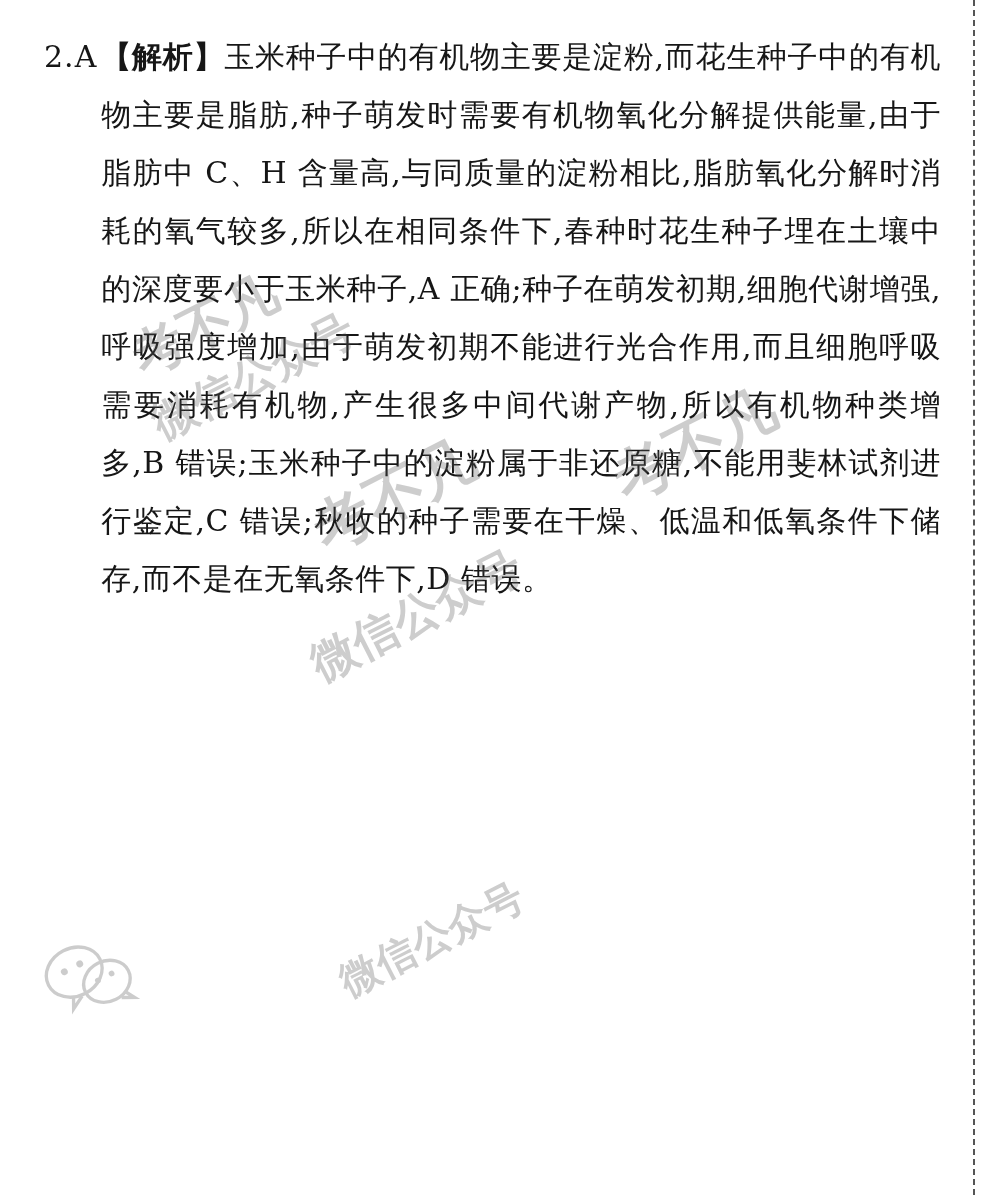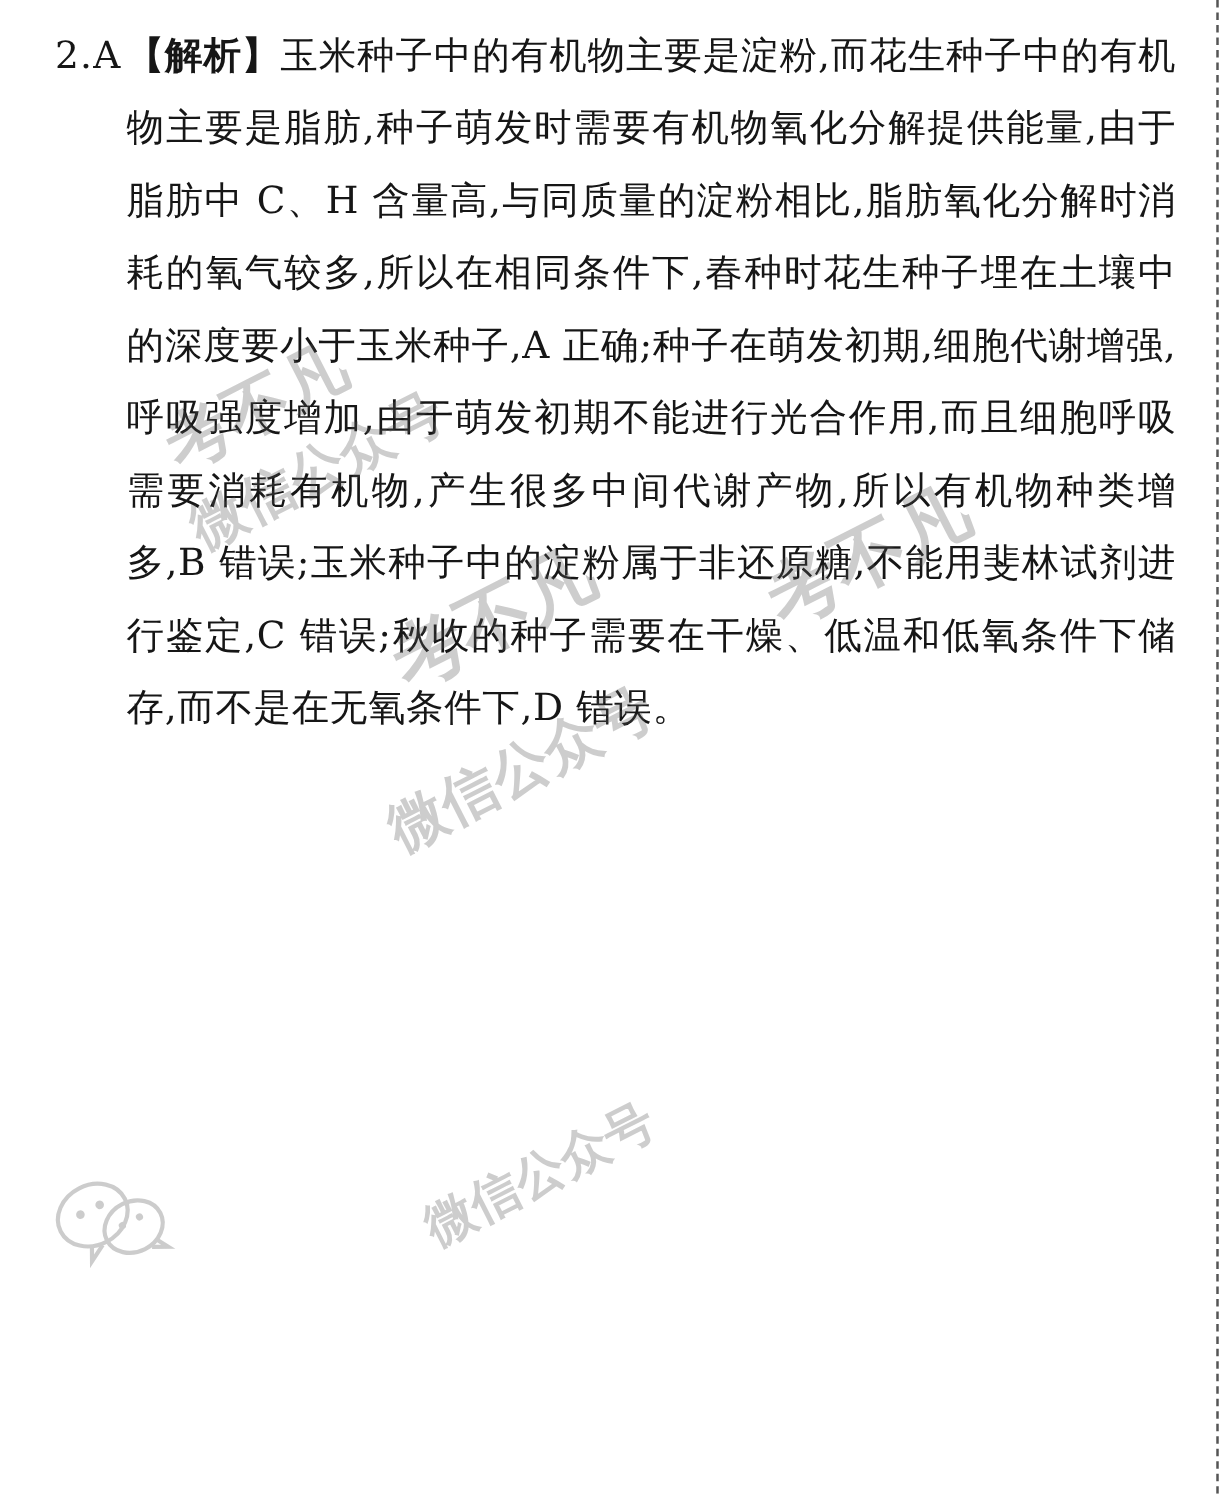--- a/index.html
+++ b/index.html
@@ -25,21 +25,21 @@
     height: 1195px;
     border-left: 2px dashed #555;
   }
 
   .page {
     position: absolute;
     top: 0;
     left: 0;
     width: 981px;
     height: 1195px;
-    padding: 16px 40px 0 44px;
+    padding: 28px 40px 0 44px;
     box-sizing: border-box;
     border-radius: 31px;
   }
 
   .item {
     display: flex;
     align-items: flex-start;
   }
   .item + .item { margin-top: 12px; }
 

